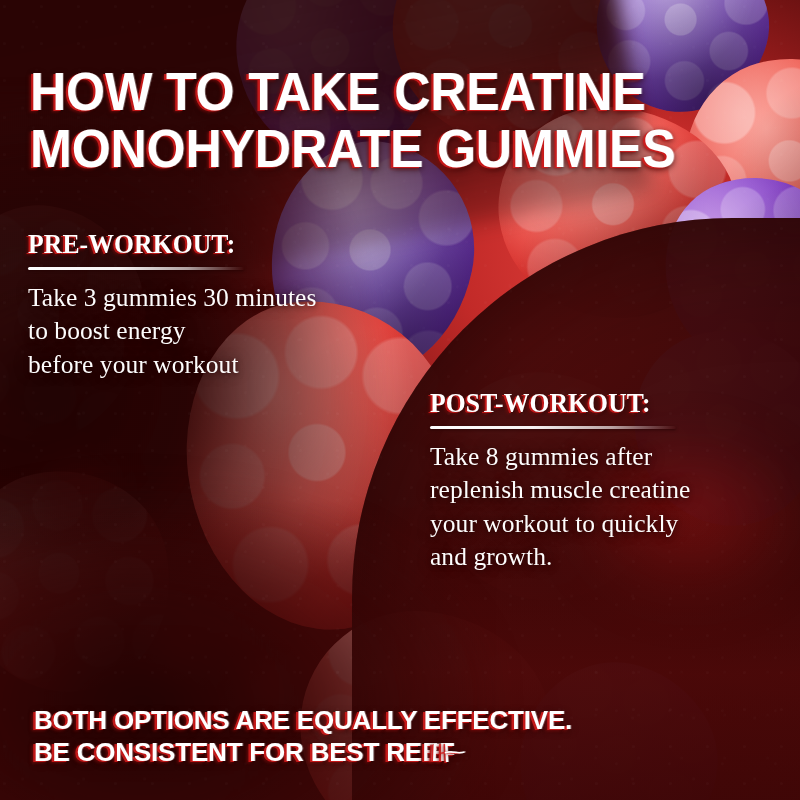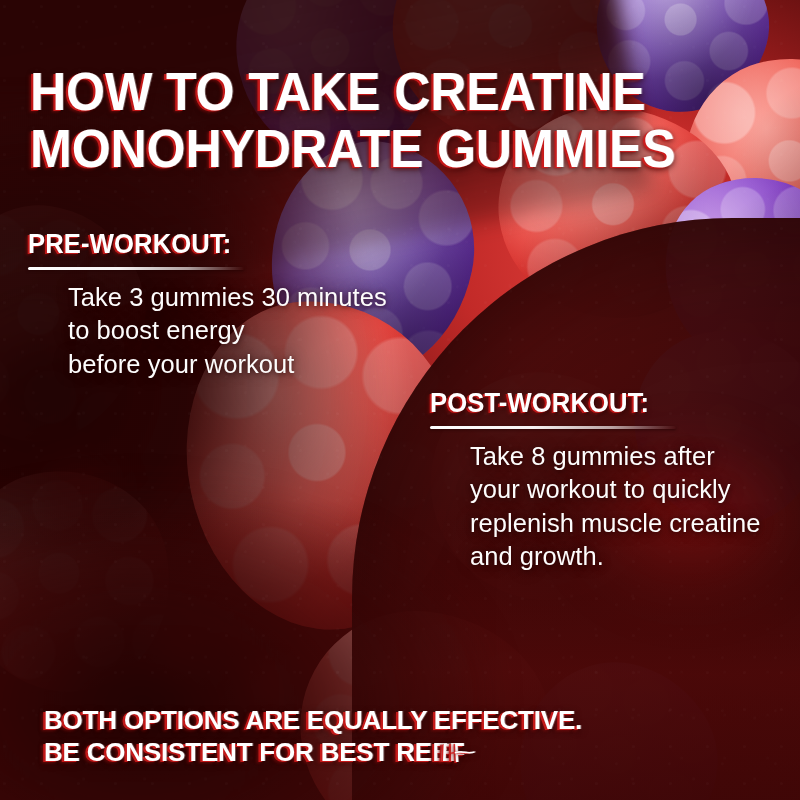--- a/index.html
+++ b/index.html
@@ -122,21 +122,21 @@
        0 2px 7px rgba(40,2,2,.80);
   }
 
   #title{
     position:absolute;left:30px;top:27px;width:700px;
     font-size:54px;line-height:1.06;
     transform:scaleX(.93);transform-origin:left top;
   }
   #title .t-line{display:block;white-space:nowrap;}
 
-  .section{position:absolute;}
+  .section{position:absolute;font-family:Liberation Serif, serif;}
   .sec-head{
     font-size:27px;line-height:1.05;
     font-weight:700;font-stretch:condensed;
     color:#fff;text-transform:uppercase;letter-spacing:.1px;
     transform:scaleX(.95);transform-origin:left top;
     text-shadow:
       -2px 1px 0 rgba(214,28,28,.82),
       -3.5px 2px 3px rgba(150,12,12,.50),
        0 2px 6px rgba(40,2,2,.78);
   }
@@ -146,32 +146,32 @@
     border-radius:2px;
     box-shadow:0 1px 3px rgba(30,1,1,.65);
   }
   .sec-body{
     color:#fdfcfc;
     font-size:25.5px;line-height:1.30;
     font-weight:400;
     letter-spacing:.05px;
     text-shadow:0 1px 5px rgba(30,2,2,.72), 0 0 16px rgba(40,3,3,.45);
   }
-  .sec-body .b-line{display:block;white-space:nowrap;margin-left:40px;}
+  .sec-body .b-line{display:block;white-space:nowrap;}
 
   #sec-pre{left:28px;top:230px;width:400px;}
   #sec-pre .rule{width:216px;}
   #sec-post{left:430px;top:389px;width:360px;}
   #sec-post .rule{width:246px;}
 
   #footer{
     position:absolute;left:34px;bottom:32px;width:740px;
     font-size:26px;line-height:1.24;
   }
-  #footer .f-line{display:block;white-space:nowrap;margin-left:10px;}
+  #footer .f-line{display:block;white-space:nowrap;}
   
   .glitch-word{
     position:relative;display:inline-block;
     color:#ffffff;
   }
   .glitch-word .gw{
     display:inline-block;
     font-weight:700;font-stretch:condensed;
   }
   .glitch-word .gw.s1{letter-spacing:-7px;transform:scaleX(.84) scaleY(1.02);}
@@ -240,22 +240,22 @@
         <span class="b-line">to boost energy</span>
         <span class="b-line">before your workout</span>
       </div>
     </div>
 
     <div class="section" id="sec-post">
       <div class="sec-head">POST-WORKOUT:</div>
       <div class="rule"></div>
       <div class="sec-body">
         <span class="b-line">Take 8 gummies after</span>
+        <span class="b-line">replenish muscle creatine</span>
         <span class="b-line">your workout to quickly</span>
-        <span class="b-line">replenish muscle creatine</span>
         <span class="b-line">and growth.</span>
       </div>
     </div>
 
     <div id="footer" class="display">
       <span class="f-line">BOTH OPTIONS ARE EQUALLY EFFECTIVE.</span>
       <span class="f-line"><span>BE CONSISTENT FOR BEST RE</span><span class="glitch-word" id="glitch-word"><span class="gw s1">E</span><span class="gw s2">H</span><span class="gw s3">'</span><span class="gw s2">E</span><span class="gw s1">F</span><span class="gw s3">F</span><span class="gw s4">~</span></span></span>
     </div>
 
   </div>

